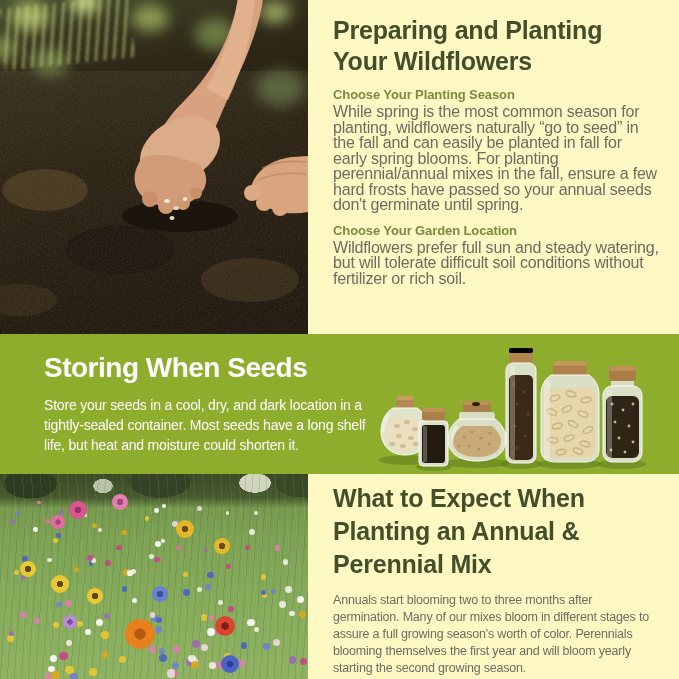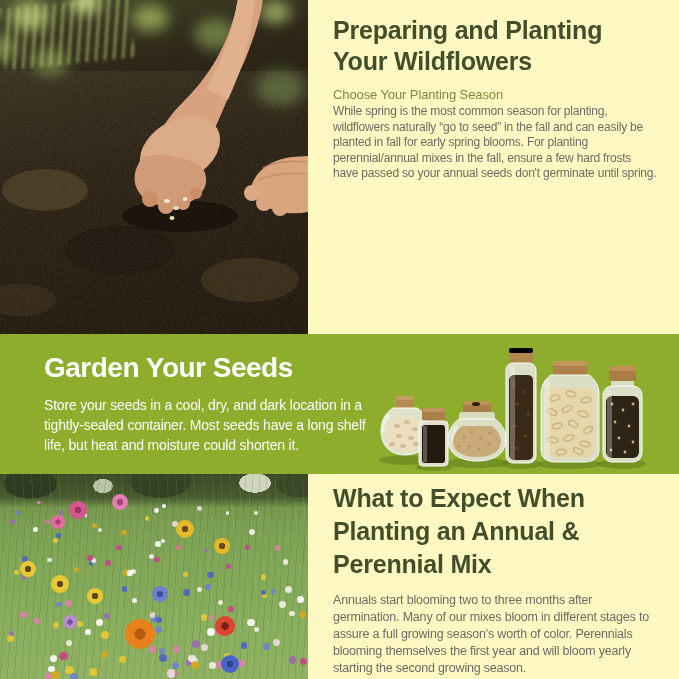--- a/index.html
+++ b/index.html
@@ -4,23 +4,23 @@
 <style>
   html,body{margin:0;padding:0;background:#ddd;}
   .canvas{position:relative;width:679px;height:679px;overflow:hidden;
           background:#fef9c3;font-family:"Liberation Sans",sans-serif;}
 
   
   .panel-top{position:absolute;left:308px;top:0;width:371px;height:334px;
              box-sizing:border-box;padding:15px 20px 0 25px;}
   .h1{font-size:25px;line-height:31px;font-weight:bold;color:#434f2b;
       white-space:pre-line;margin:0;letter-spacing:-0.2px;}
-  .sub h3{font-size:13px;font-weight:normal;color:#7b8a3e;margin:10px 0 2px;
+  .sub h3{font-size:13px;font-weight:bold;color:#7b8a3e;margin:10px 0 2px;
           letter-spacing:-0.1px;}
-  .sub p{font-size:12px;line-height:15.5px;color:#6f6b63;margin:0;
+  .sub p{font-size:16px;line-height:15.5px;color:#6f6b63;margin:0;
          letter-spacing:-0.2px;max-width:344px;}
 
   
   .photo-top{position:absolute;left:0;top:0;width:308px;height:334px;overflow:hidden;
     background:linear-gradient(168deg,#4a5530 0%,#3a3a22 10%,#2f2919 22%,#241c10 46%,#1b140a 78%,#161008 100%);}
   .bokeh{position:absolute;left:-10px;top:-12px;width:330px;height:130px;filter:blur(7px);opacity:.95;
     background:
       radial-gradient(30px 24px at 40px 28px,#a8b468 0 60%,transparent 61%),
       radial-gradient(24px 18px at 95px 14px,#cdd98a 0 60%,transparent 61%),
       radial-gradient(30px 22px at 160px 30px,#8fa055 0 60%,transparent 61%),
@@ -109,25 +109,29 @@
     </svg>
   </div>
 
   <section class="panel-top">
     <h1 class="h1">Preparing and Planting
 Your Wildflowers</h1>
     <div class="sub">
       <h3>Choose Your Planting Season</h3>
       <p>While spring is the most common season for planting, wildflowers naturally “go to seed” in the fall and can easily be planted in fall for early spring blooms. For planting perennial/annual mixes in the fall, ensure a few hard frosts have passed so your annual seeds don't germinate until spring.</p>
     </div>
+    <div class="sub">
+      <h3>Choose Your Garden Location</h3>
+      <p>Wildflowers prefer full sun and steady watering, but will tolerate difficult soil conditions without fertilizer or rich soil.</p>
+    </div>
   </section>
 
   <section class="band">
     <div class="band-inner">
-      <h2>Garden Your Seeds</h2>
+      <h2>Storing When Seeds</h2>
       <p>Store your seeds in a cool, dry, and dark location in a tightly-sealed container. Most seeds have a long shelf life, but heat and moisture could shorten it.</p>
     </div>
     <svg class="jars" viewBox="0 0 320 140" width="320" height="140">
 
       <ellipse cx="46" cy="126" rx="26" ry="5" fill="#5e7a1c" opacity="0.55"></ellipse>
       <ellipse cx="75" cy="133" rx="18" ry="4" fill="#5e7a1c" opacity="0.55"></ellipse>
       <ellipse cx="118" cy="129" rx="32" ry="5" fill="#5e7a1c" opacity="0.55"></ellipse>
       <ellipse cx="162" cy="130" rx="20" ry="5" fill="#5e7a1c" opacity="0.55"></ellipse>
       <ellipse cx="210" cy="130" rx="32" ry="5" fill="#5e7a1c" opacity="0.55"></ellipse>
       <ellipse cx="263" cy="130" rx="24" ry="5" fill="#5e7a1c" opacity="0.55"></ellipse>

